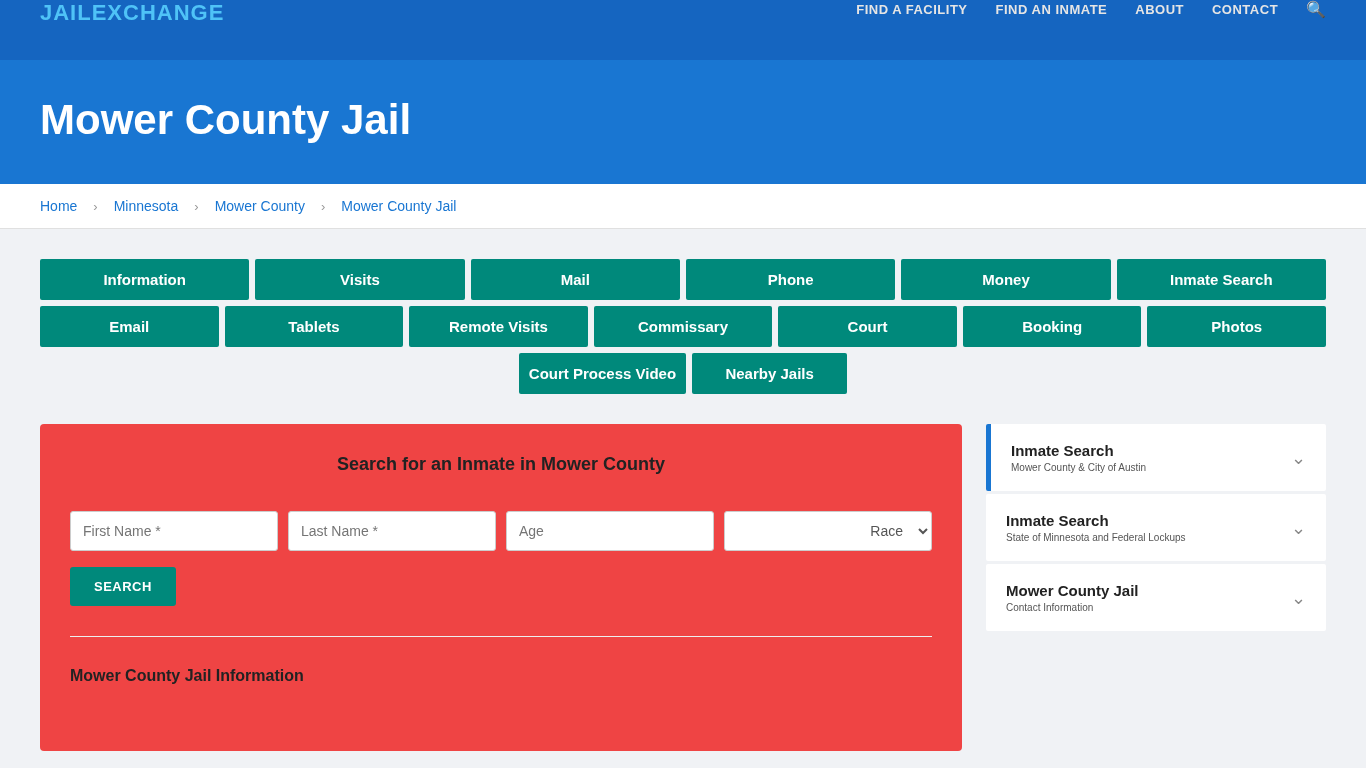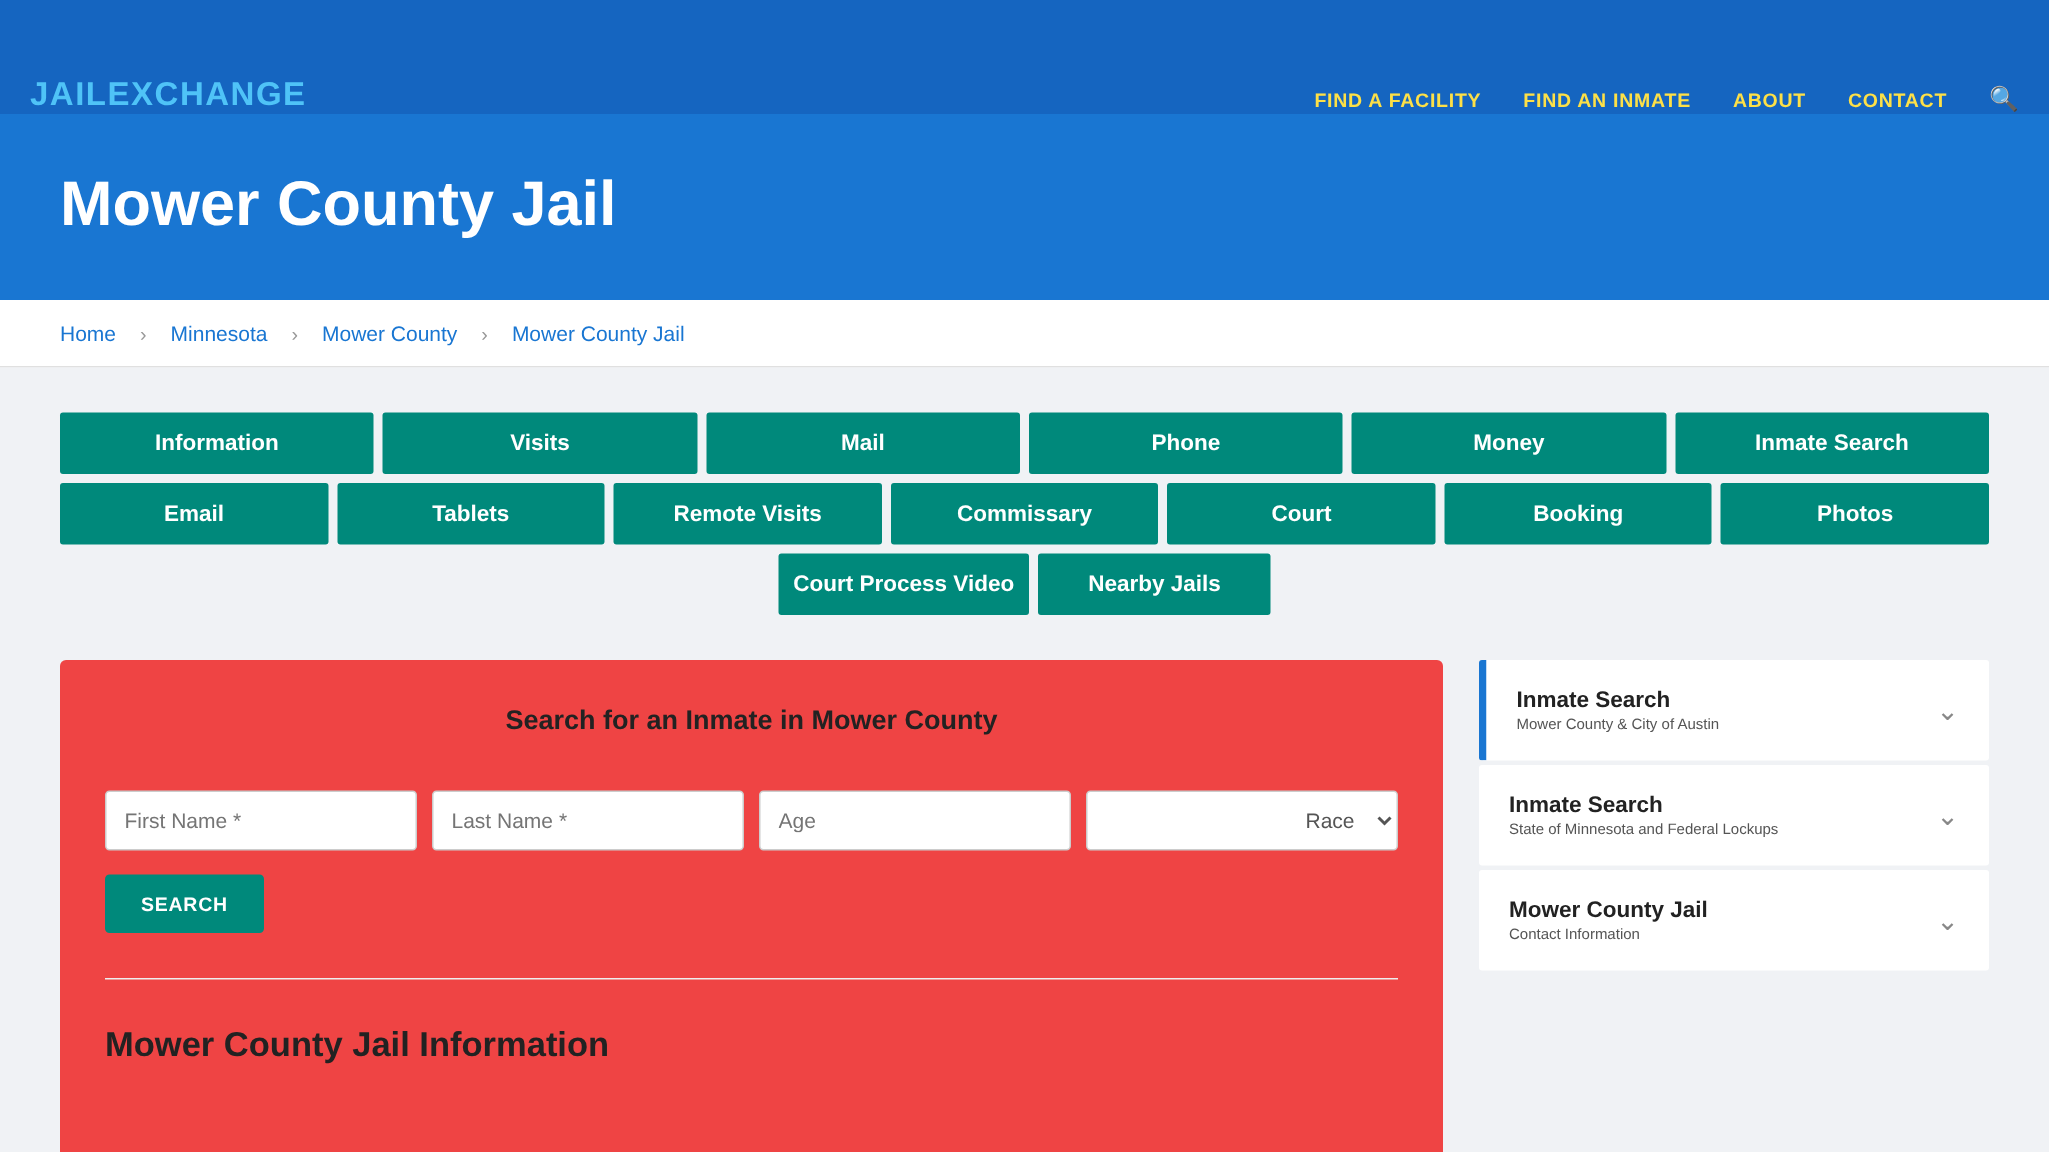--- a/index.html
+++ b/index.html
@@ -1,42 +1,42 @@
 <!DOCTYPE html>
 <html><head>
   <meta charset="utf-8">
   <style>
     * { margin: 0; padding: 0; box-sizing: border-box; }
     body { font-family: Arial, sans-serif; background: #f0f2f5; color: #333; }
 
     
     .header {
       background: #1565c0;
-      padding: 0 20px;
-      height: 76px;
-      display: flex;
-      align-items: flex-end;
+      padding: 0 40px;
+      height: 60px;
+      display: flex;
+      align-items: flex-start;
       justify-content: space-between;
     }
     .logo {
       font-size: 22px;
       font-weight: 900;
       color: white;
       letter-spacing: 1px;
     }
     .logo span {
       color: #4fc3f7;
     }
     .nav {
       display: flex;
       align-items: center;
       gap: 28px;
     }
     .nav a {
-      color: #fde047;
+      color: #e5e5e5;
       text-decoration: none;
       font-size: 13px;
       font-weight: 700;
       letter-spacing: 0.5px;
       cursor: pointer;
     }
     .search-icon-btn {
       color: white;
       font-size: 16px;
       cursor: pointer;
@@ -126,21 +126,21 @@
 
     
     .content-box {
       flex: 1;
       background: #ef4444;
       border-radius: 4px;
       padding: 30px;
       min-height: 260px;
     }
     .content-box h2 {
-      font-size: 23px;
+      font-size: 16px;
       font-weight: 700;
       color: #222;
       margin-bottom: 36px;
     }
     .search-form-title {
       font-size: 18px;
       font-weight: 700;
       text-align: center;
       margin-bottom: 18px;
       color: #222;

